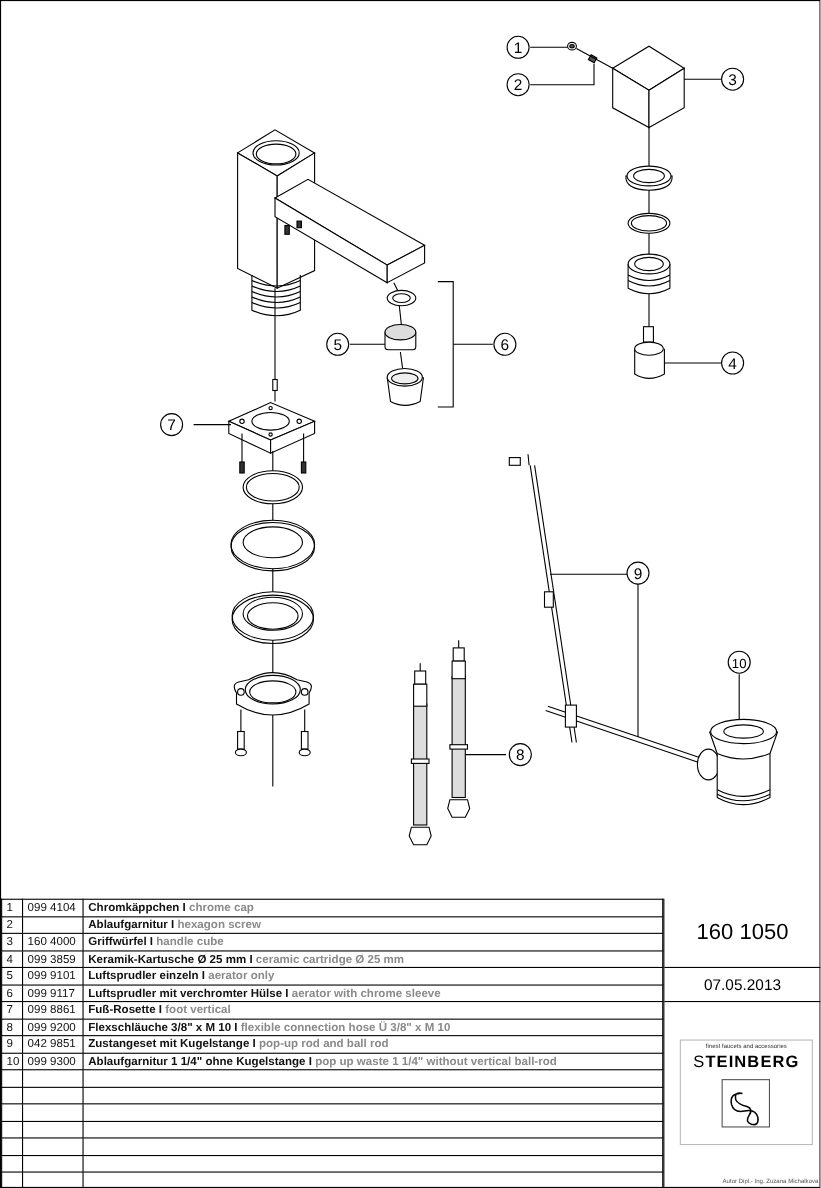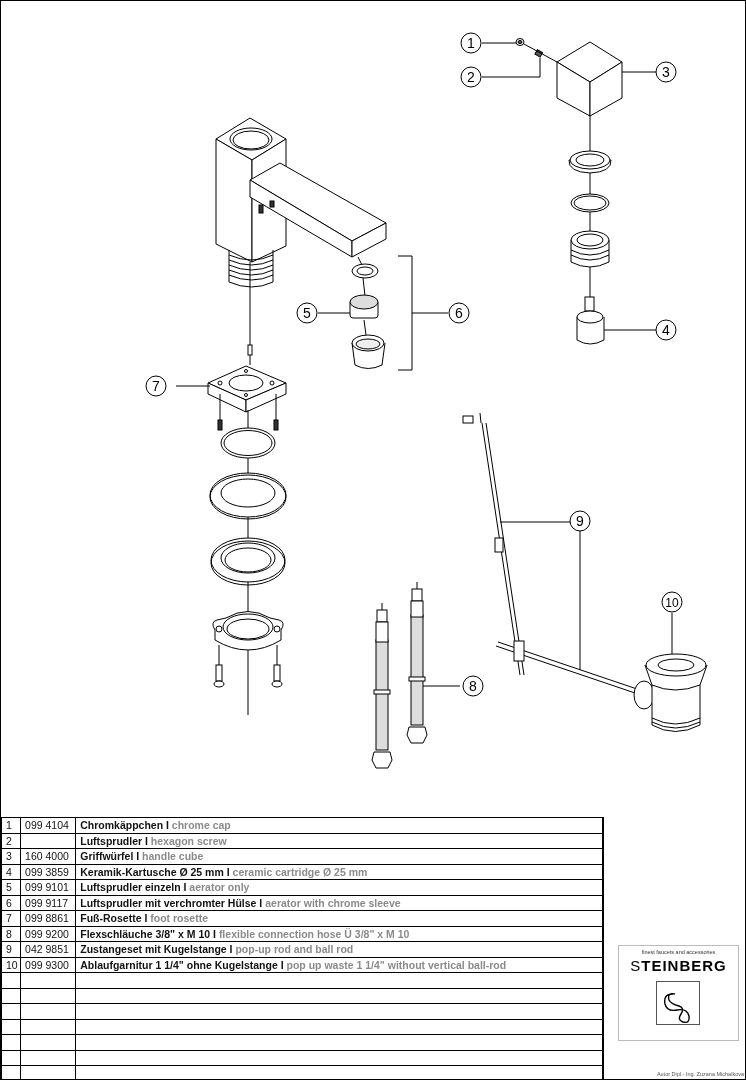--- a/index.html
+++ b/index.html
@@ -247,21 +247,21 @@
 <table id="parts-table">
   <tbody id="parts-body">
       <tr>
         <td class="c-num">1</td>
         <td class="c-art">099 4104</td>
         <td class="c-desc"><span>Chromkäppchen I </span><span class="en">chrome cap</span></td>
       </tr>
       <tr>
         <td class="c-num">2</td>
         <td class="c-art"></td>
-        <td class="c-desc"><span>Luftsprudler I </span><span class="en">hexagon screw</span></td>
+        <td class="c-desc"><span>Ablaufgarnitur I </span><span class="en">hexagon screw</span></td>
       </tr>
       <tr>
         <td class="c-num">3</td>
         <td class="c-art">160 4000</td>
         <td class="c-desc"><span>Griffwürfel I </span><span class="en">handle cube</span></td>
       </tr>
       <tr>
         <td class="c-num">4</td>
         <td class="c-art">099 3859</td>
         <td class="c-desc"><span>Keramik-Kartusche Ø 25 mm I </span><span class="en">ceramic cartridge Ø 25 mm</span></td>
@@ -272,21 +272,21 @@
         <td class="c-desc"><span>Luftsprudler einzeln I </span><span class="en">aerator only</span></td>
       </tr>
       <tr>
         <td class="c-num">6</td>
         <td class="c-art">099 9117</td>
         <td class="c-desc"><span>Luftsprudler mit verchromter Hülse I </span><span class="en">aerator with chrome sleeve</span></td>
       </tr>
       <tr>
         <td class="c-num">7</td>
         <td class="c-art">099 8861</td>
-        <td class="c-desc"><span>Fuß-Rosette I </span><span class="en">foot rosette</span></td>
+        <td class="c-desc"><span>Fuß-Rosette I </span><span class="en">foot vertical</span></td>
       </tr>
       <tr>
         <td class="c-num">8</td>
         <td class="c-art">099 9200</td>
         <td class="c-desc"><span>Flexschläuche  3/8" x M 10 I </span><span class="en">flexible connection hose Ü 3/8" x M 10</span></td>
       </tr>
       <tr>
         <td class="c-num">9</td>
         <td class="c-art">042 9851</td>
         <td class="c-desc"><span>Zustangeset mit Kugelstange I </span><span class="en">pop-up rod and ball rod</span></td>
@@ -328,20 +328,22 @@
       </tr>
       <tr>
         <td class="c-num"></td>
         <td class="c-art"></td>
         <td class="c-desc"><span></span><span class="en"></span></td>
       </tr>
     </tbody>
 </table>
 
 <div id="title-block">
+  <div id="tb-number">160 1050</div>
+  <div id="tb-date">07.05.2013</div>
   <div id="tb-logo">
     <div id="tb-tagline">finest faucets and accessories</div>
     <div id="tb-brand"><span class="s">S</span><span>TEINBERG</span></div>
     <div id="tb-emblem">
       <svg width="42" height="42" viewBox="0 0 42 42" fill="none" stroke="#000" stroke-width="1.4">
         <path d="M16,12 Q6,12 8,22 Q10,30 20,28 Q30,26 32,34 Q33,42 26,40 Q20,38 24,32 Q28,26 22,24 Q14,22 12,18 Q10,10 18,12"></path>
       </svg>
     </div>
   </div>
   <div id="tb-author">Autor Dipl.- Ing. Zuzana Michalkova</div>

